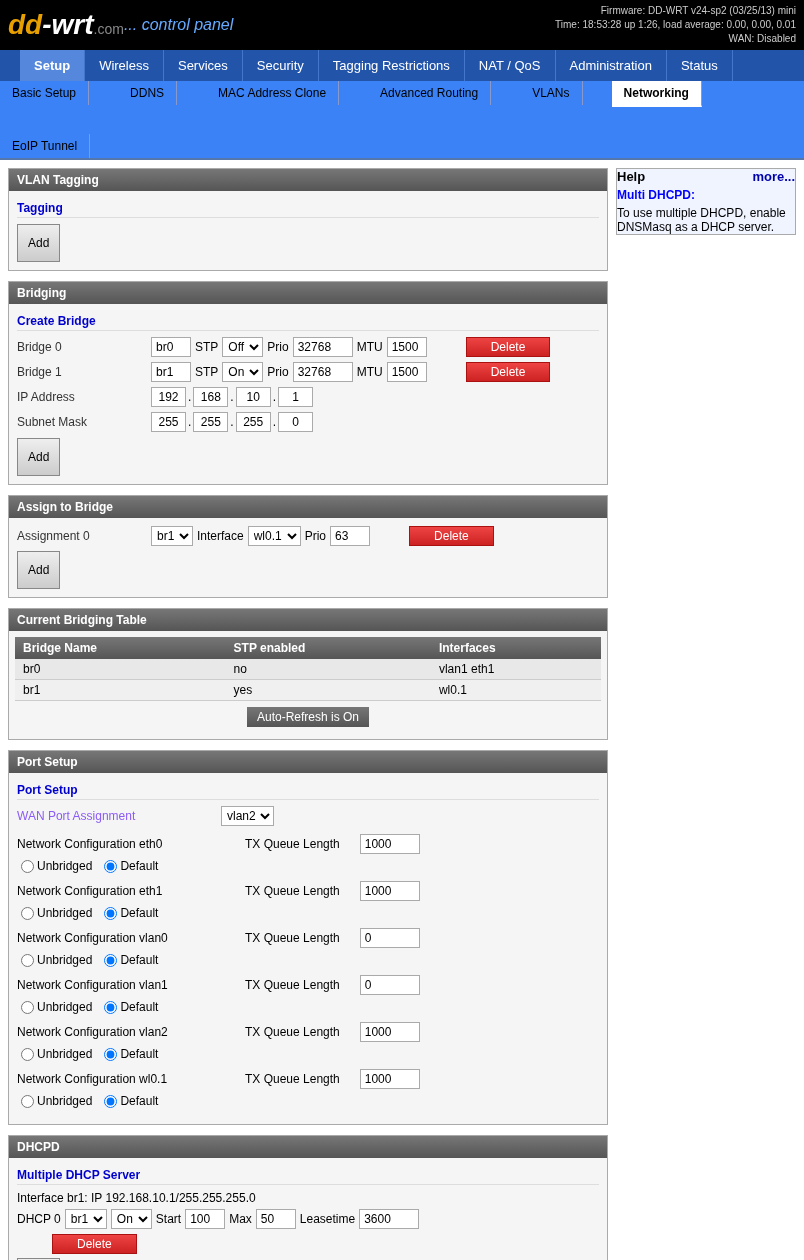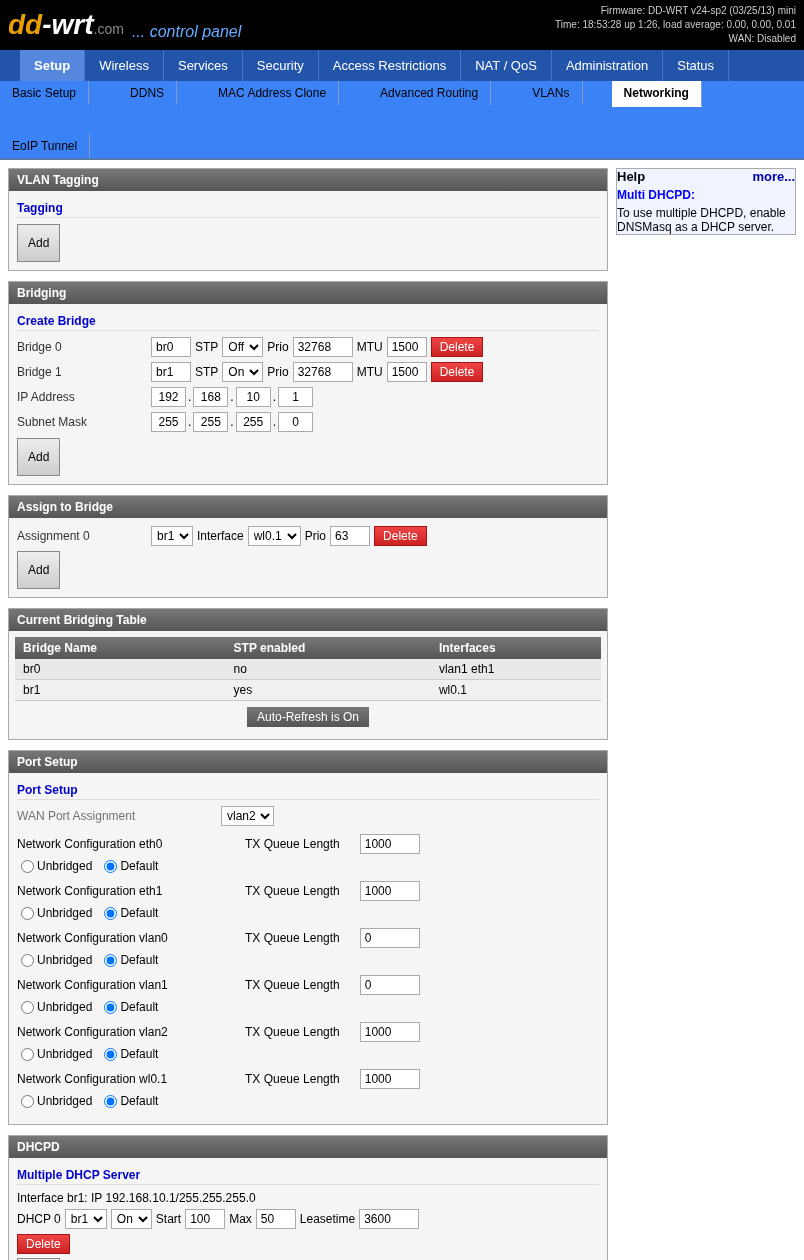--- a/index.html
+++ b/index.html
@@ -1,20 +1,20 @@
 <!DOCTYPE html>
 <html><head>
   <meta charset="utf-8">
   <style>
     * { box-sizing: border-box; margin: 0; padding: 0; }
     body { font-family: Arial, Helvetica, sans-serif; font-size: 12px; background: #ddd; width: 804px; }
     
     
     .header { background: #000; padding: 4px 8px; display: flex; justify-content: space-between; align-items: center; }
-    .logo-area { display: flex; align-items: flex-end; gap: 8px; }
+    .logo-area { display: flex; align-items: center; }
     .logo-dd { color: #e8a000; font-size: 28px; font-weight: bold; font-style: italic; }
     .logo-wrt { color: #fff; font-size: 28px; font-weight: bold; font-style: italic; }
     .logo-com { color: #888; font-size: 14px; }
     .control-panel { color: #6af; font-size: 16px; font-style: italic; }
     .header-info { color: #ccc; font-size: 10px; text-align: right; line-height: 1.4; }
     
     
     .nav-tabs { background: #2255aa; display: flex; padding-left: 20px; }
     .nav-tab { padding: 8px 14px; color: #fff; font-size: 13px; cursor: pointer; border-right: 1px solid #4477cc; }
     .nav-tab.active { background: #5588dd; font-weight: bold; }
@@ -31,39 +31,39 @@
     .section-box { border: 1px solid #aaa; margin-bottom: 10px; }
     .section-header { background: linear-gradient(to bottom, #777, #555); color: #fff; padding: 4px 8px; font-weight: bold; font-size: 12px; }
     .section-content { padding: 8px; background: #f5f5f5; }
     
     
     .subsection-header { color: #00f; font-weight: bold; font-size: 12px; margin-bottom: 6px; padding: 2px 0; border-bottom: 1px solid #ddd; }
     
     
     .form-row { display: flex; align-items: center; margin-bottom: 5px; gap: 4px; }
     .form-label { width: 130px; color: #333; }
-    .form-label-wide { width: 200px; color: #737373; }
+    .form-label-wide { width: 200px; color: #8b5cf6; }
     
     
     input[type="text"], input[type="number"] {
       border: 1px solid #aaa;
       padding: 2px 4px;
       font-size: 12px;
       background: #fff;
     }
     input.small { width: 40px; }
     input.medium { width: 60px; }
     input.ip-part { width: 35px; text-align: center; }
     
     select { font-size: 12px; border: 1px solid #aaa; padding: 1px; background: #fff; }
     
     
     .btn { padding: 3px 10px; font-size: 12px; cursor: pointer; border: 1px solid #888; background: linear-gradient(to bottom, #eee, #ccc); color: #000; }
     .btn-blue { background: linear-gradient(to bottom, #4488dd, #2255aa); color: #fff; border: 1px solid #2244aa; padding: 4px 14px; font-size: 13px; }
-    .btn-delete { background: linear-gradient(to bottom, #ee4444, #cc2222); color: #fff; border: 1px solid #aa1111; padding: 2px 8px; }
+    .btn-delete { background: linear-gradient(to bottom, #ee4444, #cc2222); color: #fff; border: 1px solid #aa1111; padding: 2px 24px; margin-left: 35px; }
     .btn-add { background: linear-gradient(to bottom, #eee, #ccc); border: 1px solid #888; padding: 11px 10px; }
     
     
     table.bridge-table { width: 100%; border-collapse: collapse; font-size: 12px; }
     table.bridge-table th { background: linear-gradient(to bottom, #777, #555); color: #fff; padding: 4px 8px; text-align: left; }
     table.bridge-table td { padding: 3px 8px; background: #e8e8e8; border-bottom: 1px solid #ccc; }
     table.bridge-table tr:nth-child(even) td { background: #f0f0f0; }
     
     
     .auto-refresh { background: linear-gradient(to bottom, #777, #555); color: #fff; border: none; padding: 3px 10px; font-size: 12px; cursor: pointer; display: block; margin: 6px auto; }
@@ -117,21 +117,21 @@
     <div>Time: 18:53:28 up 1:26, load average: 0.00, 0.00, 0.01</div>
     <div>WAN: Disabled</div>
   </div>
 </div>
 
 <div class="nav-tabs">
   <div class="nav-tab active">Setup</div>
   <div class="nav-tab">Wireless</div>
   <div class="nav-tab">Services</div>
   <div class="nav-tab">Security</div>
-  <div class="nav-tab">Access Restrictions</div>
+  <div class="nav-tab">Tagging Restrictions</div>
   <div class="nav-tab">NAT / QoS</div>
   <div class="nav-tab">Administration</div>
   <div class="nav-tab">Status</div>
 </div>
 
 <div class="sub-tabs">
   <div class="sub-tab">Basic Setup</div>
   <div class="sub-tab">DDNS</div>
   <div class="sub-tab">MAC Address Clone</div>
   <div class="sub-tab">Advanced Routing</div>

